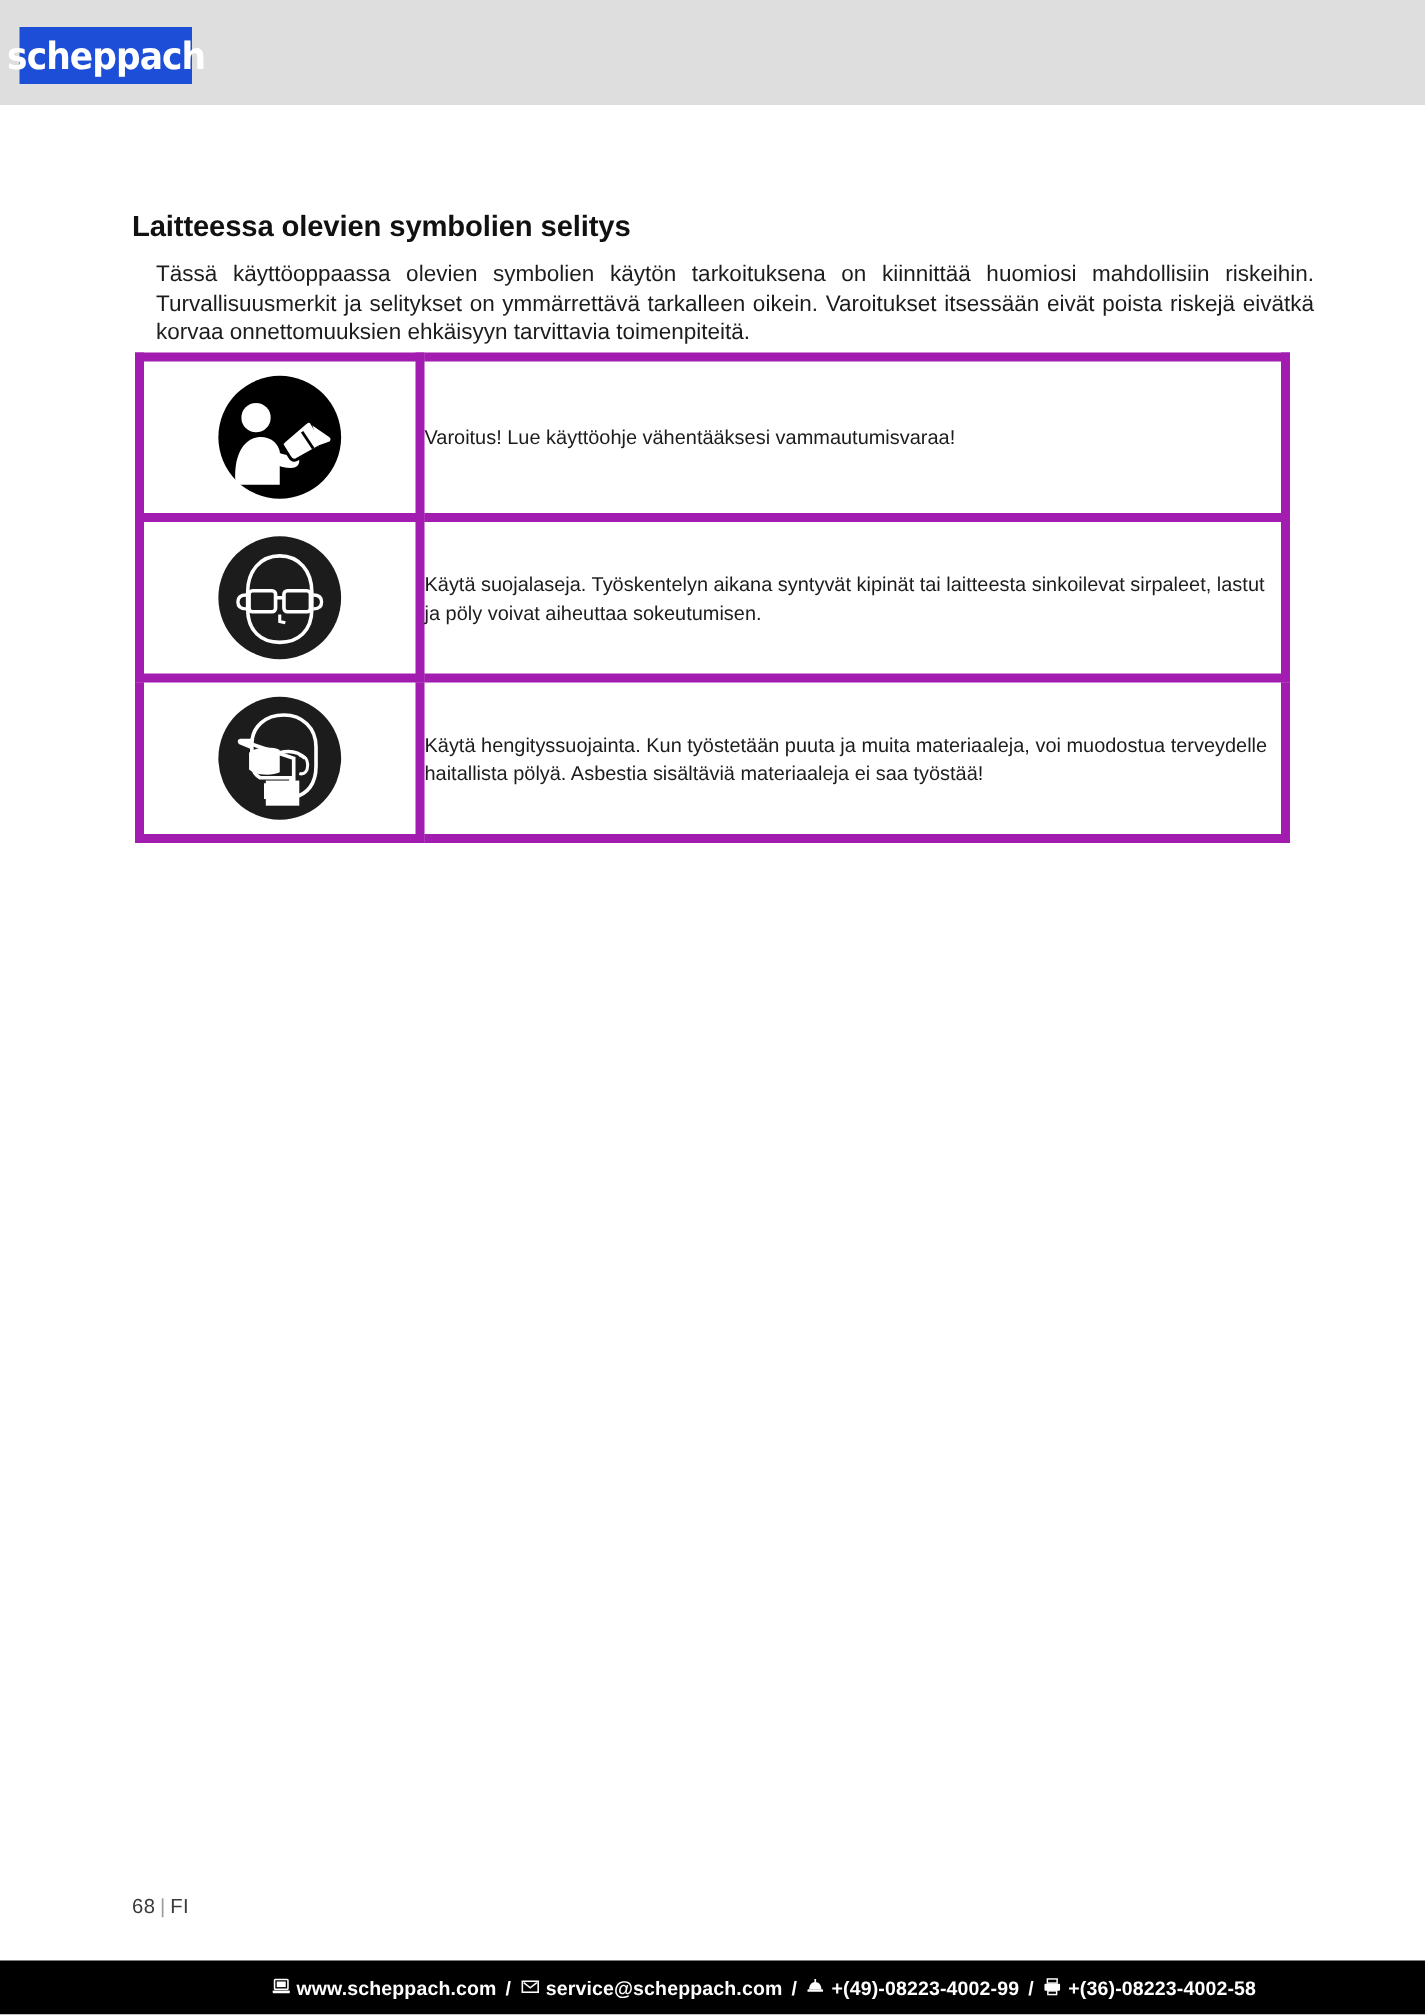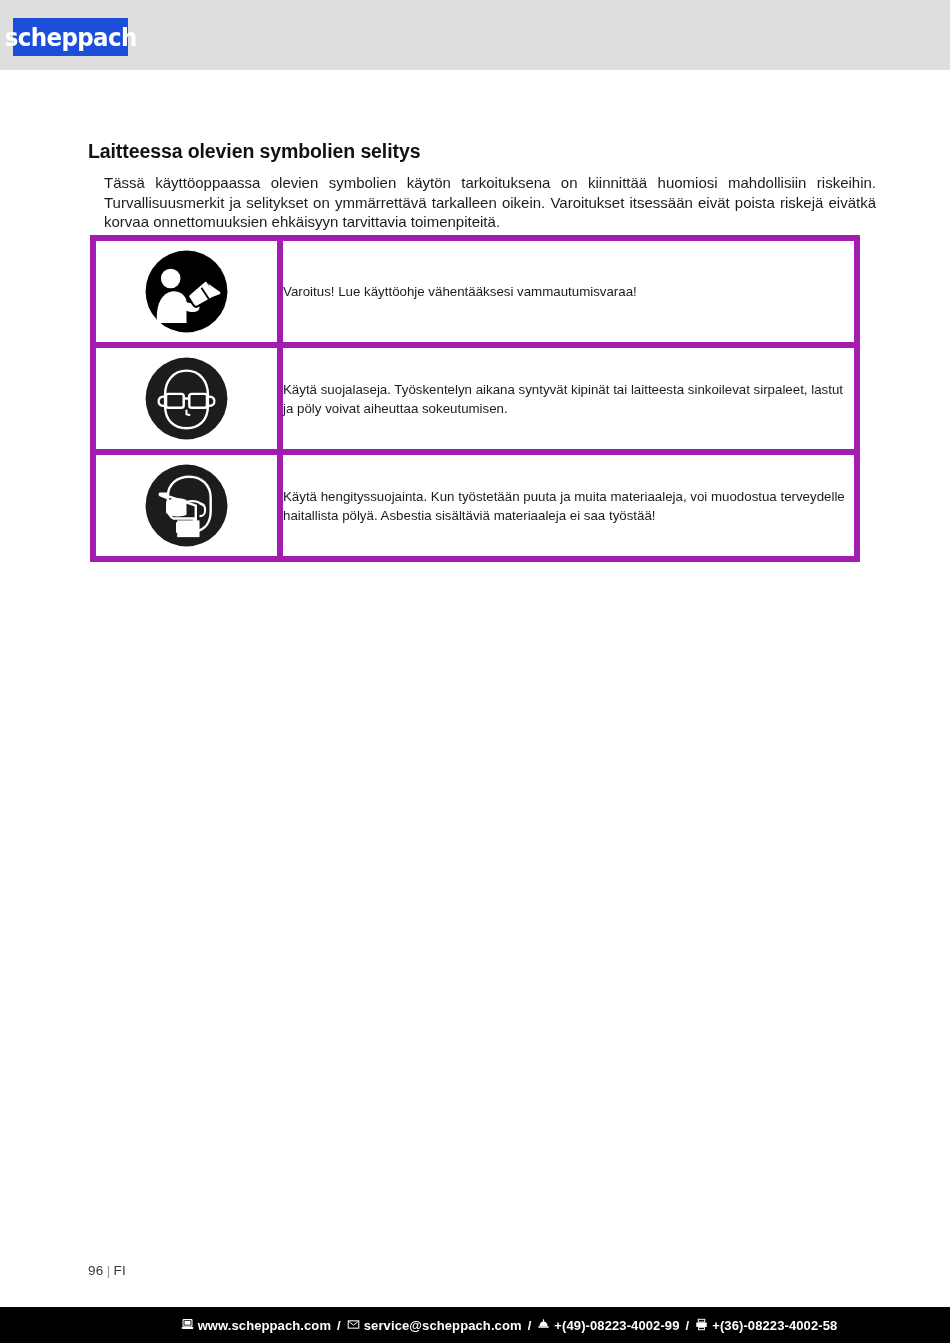--- a/index.html
+++ b/index.html
@@ -246,21 +246,21 @@
         </td>
         <td class="cell-text">Käytä hengityssuojainta. Kun työstetään puuta ja muita materiaaleja, voi muodostua terveydelle haitallista pölyä. Asbestia sisältäviä materiaaleja ei saa työstää!</td>
       </tr>
 
 
     </tbody>
   </table>
 </div>
 
 <div class="page-number">
-  <span>96</span><span class="sep">|</span><span>FI</span>
+  <span>68</span><span class="sep">|</span><span>FI</span>
 </div>
 
 <div class="footer-bar">
   <div class="footer-text">
 
     <span class="footer-ico">
       <svg width="13" height="13" viewBox="0 0 16 16">
         <rect x="2.5" y="2" width="11" height="8" rx="0.6" fill="none" stroke="#ffffff" stroke-width="1.3"></rect>
         <rect x="4.3" y="3.7" width="7.4" height="4.6" fill="#ffffff"></rect>
         <rect x="1" y="11" width="14" height="2.4" rx="0.6" fill="#ffffff"></rect>

